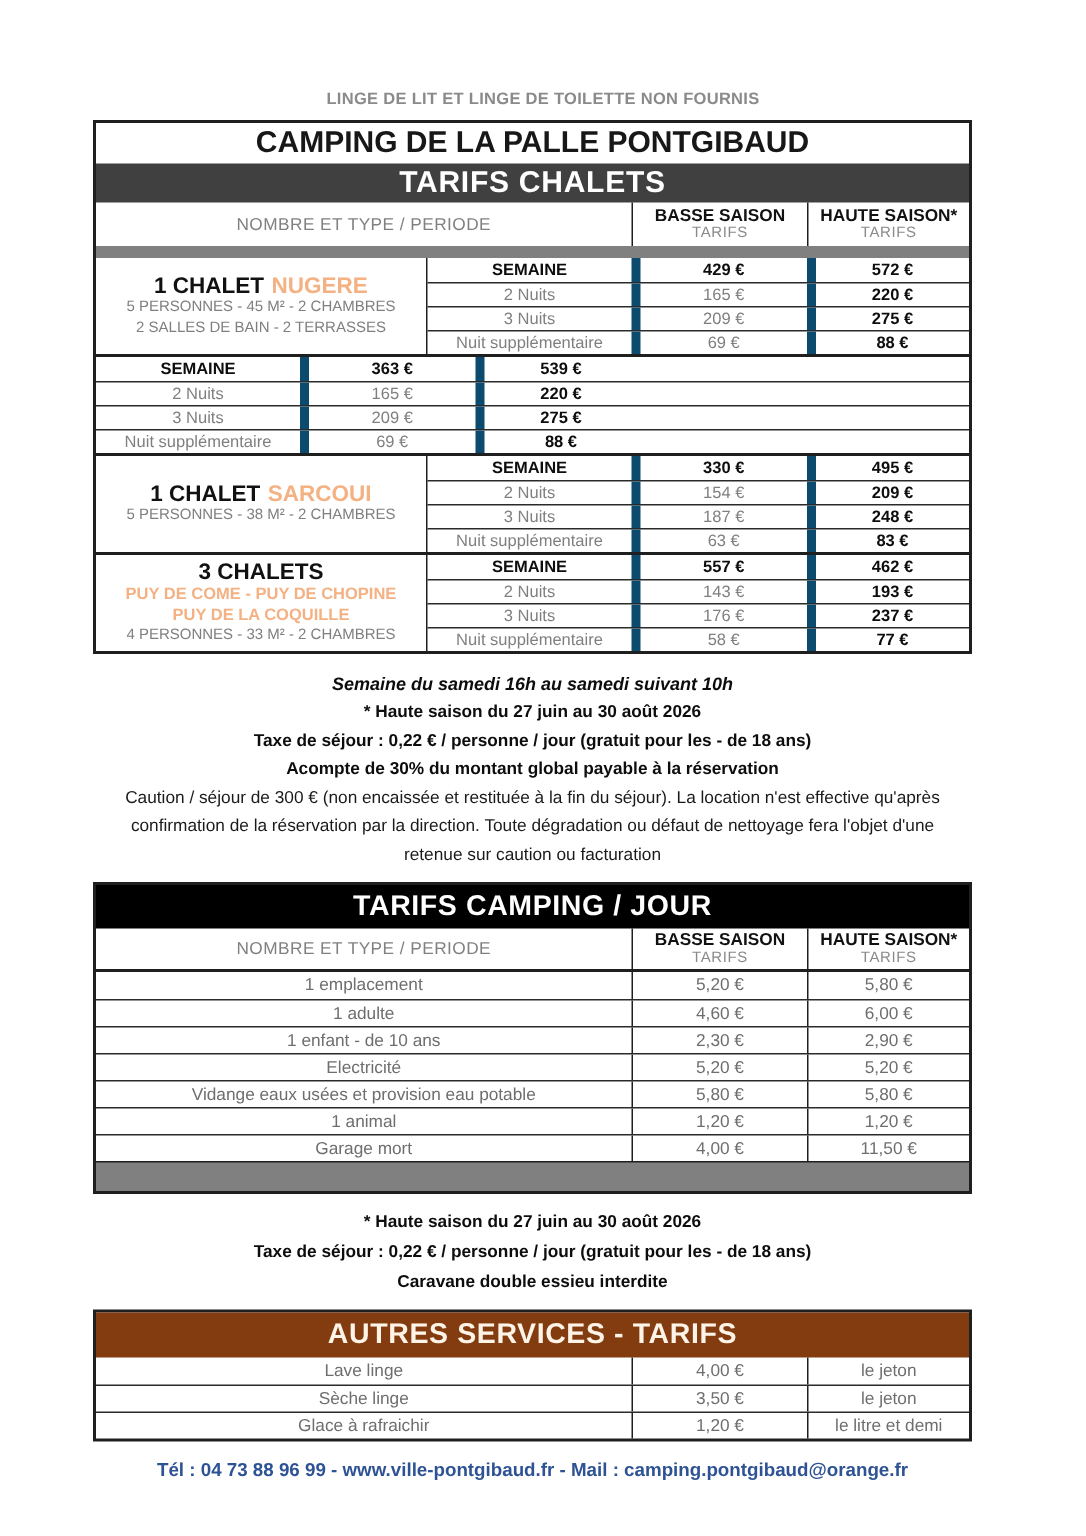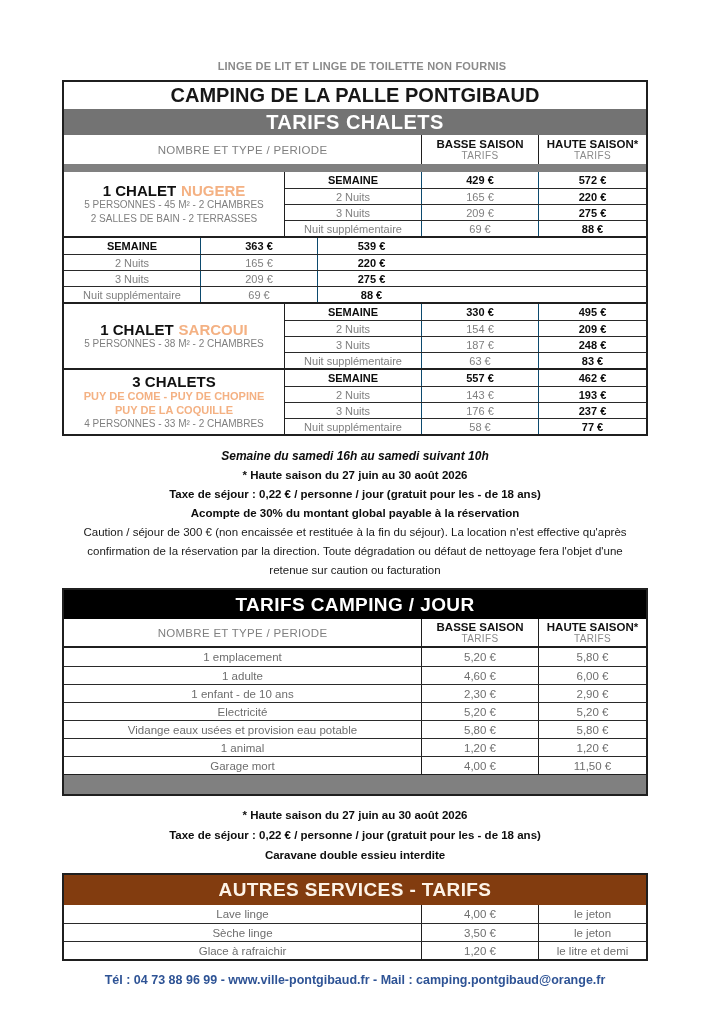--- a/index.html
+++ b/index.html
@@ -19,21 +19,21 @@
     letter-spacing: .2px;
   }
 
   
   .tbl { border: 2px solid #1f1f1f; margin-top: 8px; background: #fff; }
   .banner { text-align: center; font-weight: bold; color: #fff; }
   .gray-bar { height: 8px; background: #808080; }
 
   
   .t-title { height: 27px; line-height: 27px; text-align: center; font-size: 20px; font-weight: bold; color: #171717; }
-  .banner-orange { background: #737373; height: 26px; line-height: 26px; font-size: 20px; letter-spacing: .5px; }
+  .banner-orange { background: #404040; height: 26px; line-height: 26px; font-size: 20px; letter-spacing: .5px; }
 
   .head-row { display: grid; grid-template-columns: 357px 117px 108px; height: 29px; }
   .hc { display: flex; flex-direction: column; justify-content: center; align-items: center; }
   .hc + .hc { border-left: 1px solid #1f1f1f; }
   .hc-type { font-size: 11.5px; color: #808080; letter-spacing: .3px; }
   .hc1 { font-size: 11.5px; font-weight: bold; color: #111; }
   .hc2 { font-size: 10px; color: #8a8a8a; letter-spacing: .4px; }
 
   .block { display: flex; }
   .block + .block { border-top: 2px solid #1f1f1f; }
@@ -45,21 +45,21 @@
   .name-line { font-size: 15px; font-weight: bold; color: #111; line-height: 15px; }
   .na { color: #f4b183; }
   .na:not(:empty) { margin-left: 5px; }
   .accent-line { font-size: 11px; font-weight: bold; color: #f4b183; line-height: 14px; }
   .detail { font-size: 10px; color: #7f7f7f; line-height: 14px; }
 
   .rows-wrap { flex: 1; display: flex; flex-direction: column; }
   .prow { display: grid; grid-template-columns: 136px 117px 108px; height: 16px; }
   .prow + .prow { border-top: 1px solid #2a2a2a; }
   .pc { display: flex; align-items: center; justify-content: center; font-size: 11px; }
-  .pc.low, .pc.high { border-left: 1px solid #0c4a6e; }
+  .pc.low, .pc.high { border-left: 6px solid #0c4a6e; }
   .prow .period, .prow .low { color: #7f7f7f; }
   .prow .high { color: #0d0d0d; font-weight: bold; }
   .prow.emph .period, .prow.emph .low { color: #0d0d0d; font-weight: bold; }
 
   
   .notes1 { margin-top: 11px; text-align: center; }
   .note-it { font-size: 12px; font-weight: bold; font-style: italic; line-height: 19px; color: #0d0d0d; }
   .note-b { font-size: 11.5px; font-weight: bold; line-height: 19px; color: #0d0d0d; }
   .note-caution { font-size: 11.5px; line-height: 19px; color: #1a1a1a; width: 556px; margin: 0 auto; }
 

